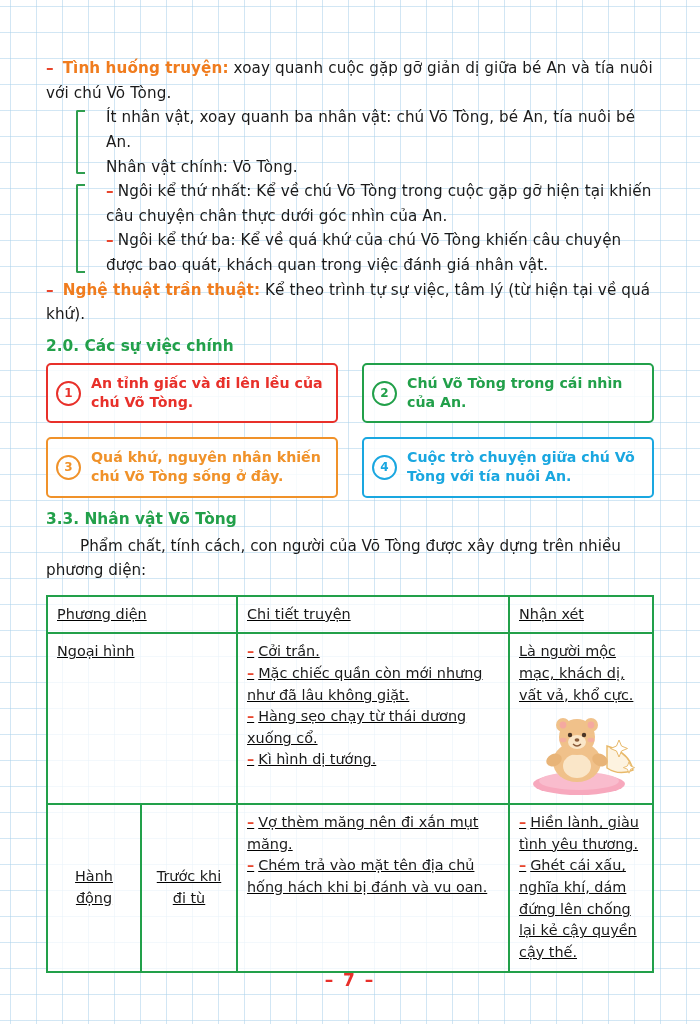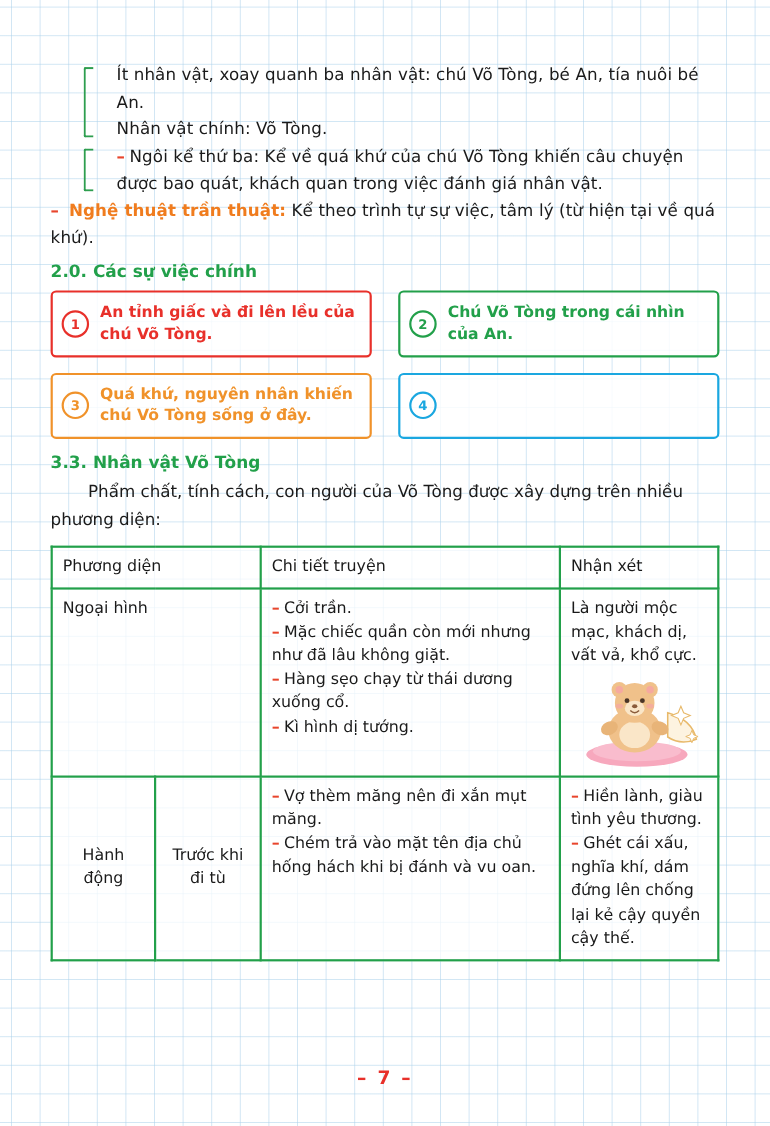--- a/index.html
+++ b/index.html
@@ -132,20 +132,21 @@
     margin-top: 4px;
   }
   .para .first { padding-left: 34px; }
 
   
   table.vt {
     width: 100%;
     border-collapse: collapse;
     margin-top: 12px;
     background: rgba(255,255,255,0.72);
+    text-decoration: underline;
   }
   table.vt td {
     border: 2px solid #22a04a;
     vertical-align: top;
     padding: 7px 9px;
     font-size: 14.4px;
     line-height: 1.5;
     color: #1a1a1a;
   }
   td.hdr { font-size: 14.8px; padding: 8px 9px; }
@@ -186,29 +187,33 @@
 </style>
 </head>
 <body>
 
 <div class="grid-bg"></div>
 
 <div class="page">
 
   <div>
 
+    <div class="line dash-orange">
+      <span class="orange-head">Tình huống truyện:</span><span> xoay quanh cuộc gặp gỡ giản dị giữa bé An và tía nuôi với chú Võ Tòng.</span>
+    </div>
 
 
     <div class="bracket-group">
       <div class="line">Ít nhân vật, xoay quanh ba nhân vật: chú Võ Tòng, bé An, tía nuôi bé An.</div>
       <div class="line">Nhân vật chính: Võ Tòng.</div>
     </div>
 
 
     <div class="bracket-group">
+      <div class="line dash-red">Ngôi kể thứ nhất: Kể về chú Võ Tòng trong cuộc gặp gỡ hiện tại khiến câu chuyện chân thực dưới góc nhìn của An.</div>
       <div class="line dash-red">Ngôi kể thứ ba: Kể về quá khứ của chú Võ Tòng khiến câu chuyện được bao quát, khách quan trong việc đánh giá nhân vật.</div>
     </div>
 
     <div class="line dash-orange">
       <span class="orange-head">Nghệ thuật trần thuật:</span><span> Kể theo trình tự sự việc, tâm lý (từ hiện tại về quá khứ).</span>
     </div>
   </div>
 
   <div class="green-head">2.0. Các sự việc chính</div>
 
@@ -220,20 +225,21 @@
     <div class="nbox box-green">
       <span class="circ">2</span>
       <span class="btxt">Chú Võ Tòng trong cái nhìn của An.</span>
     </div>
     <div class="nbox box-orange">
       <span class="circ">3</span>
       <span class="btxt">Quá khứ, nguyên nhân khiến chú Võ Tòng sống ở đây.</span>
     </div>
     <div class="nbox box-blue">
       <span class="circ">4</span>
+      <span class="btxt">Cuộc trò chuyện giữa chú Võ Tòng với tía nuôi An.</span>
     </div>
   </div>
 
   <div class="green-head">3.3. Nhân vật Võ Tòng</div>
 
   <div class="para">
     <span class="first">Phẩm chất, tính cách, con người của Võ Tòng được xây dựng trên nhiều</span>
     <span>phương diện:</span>
   </div>
 

